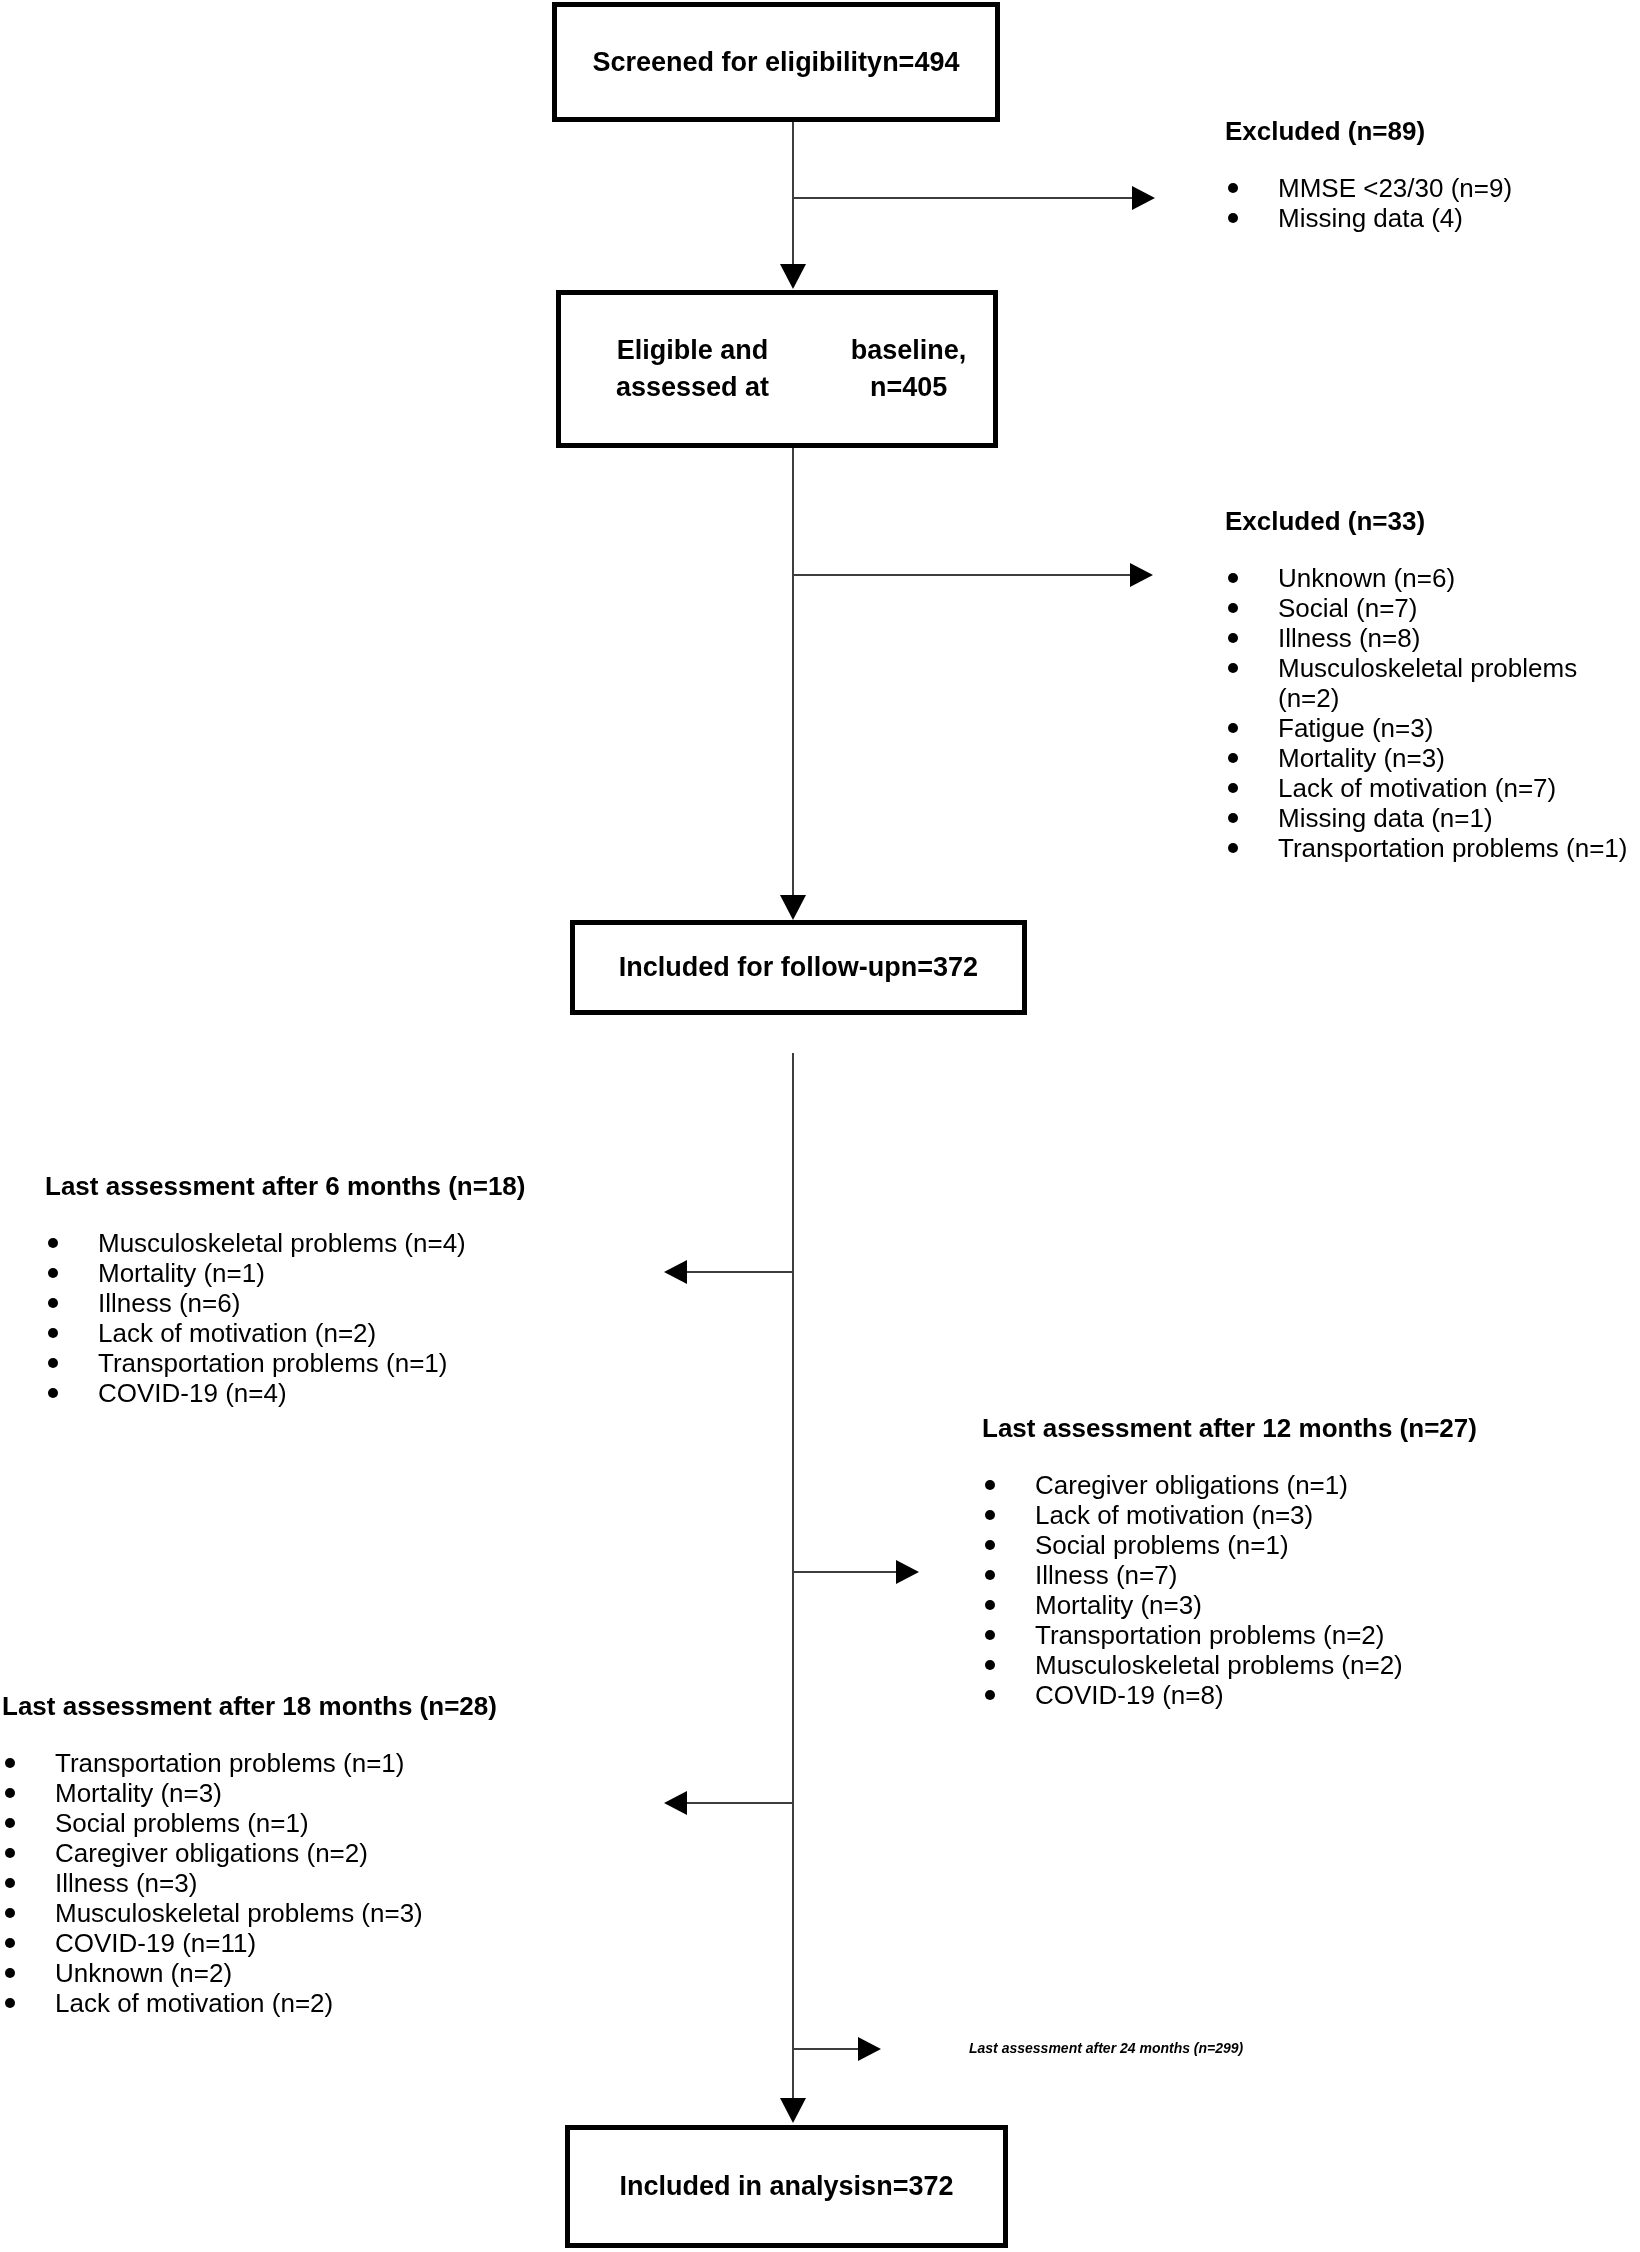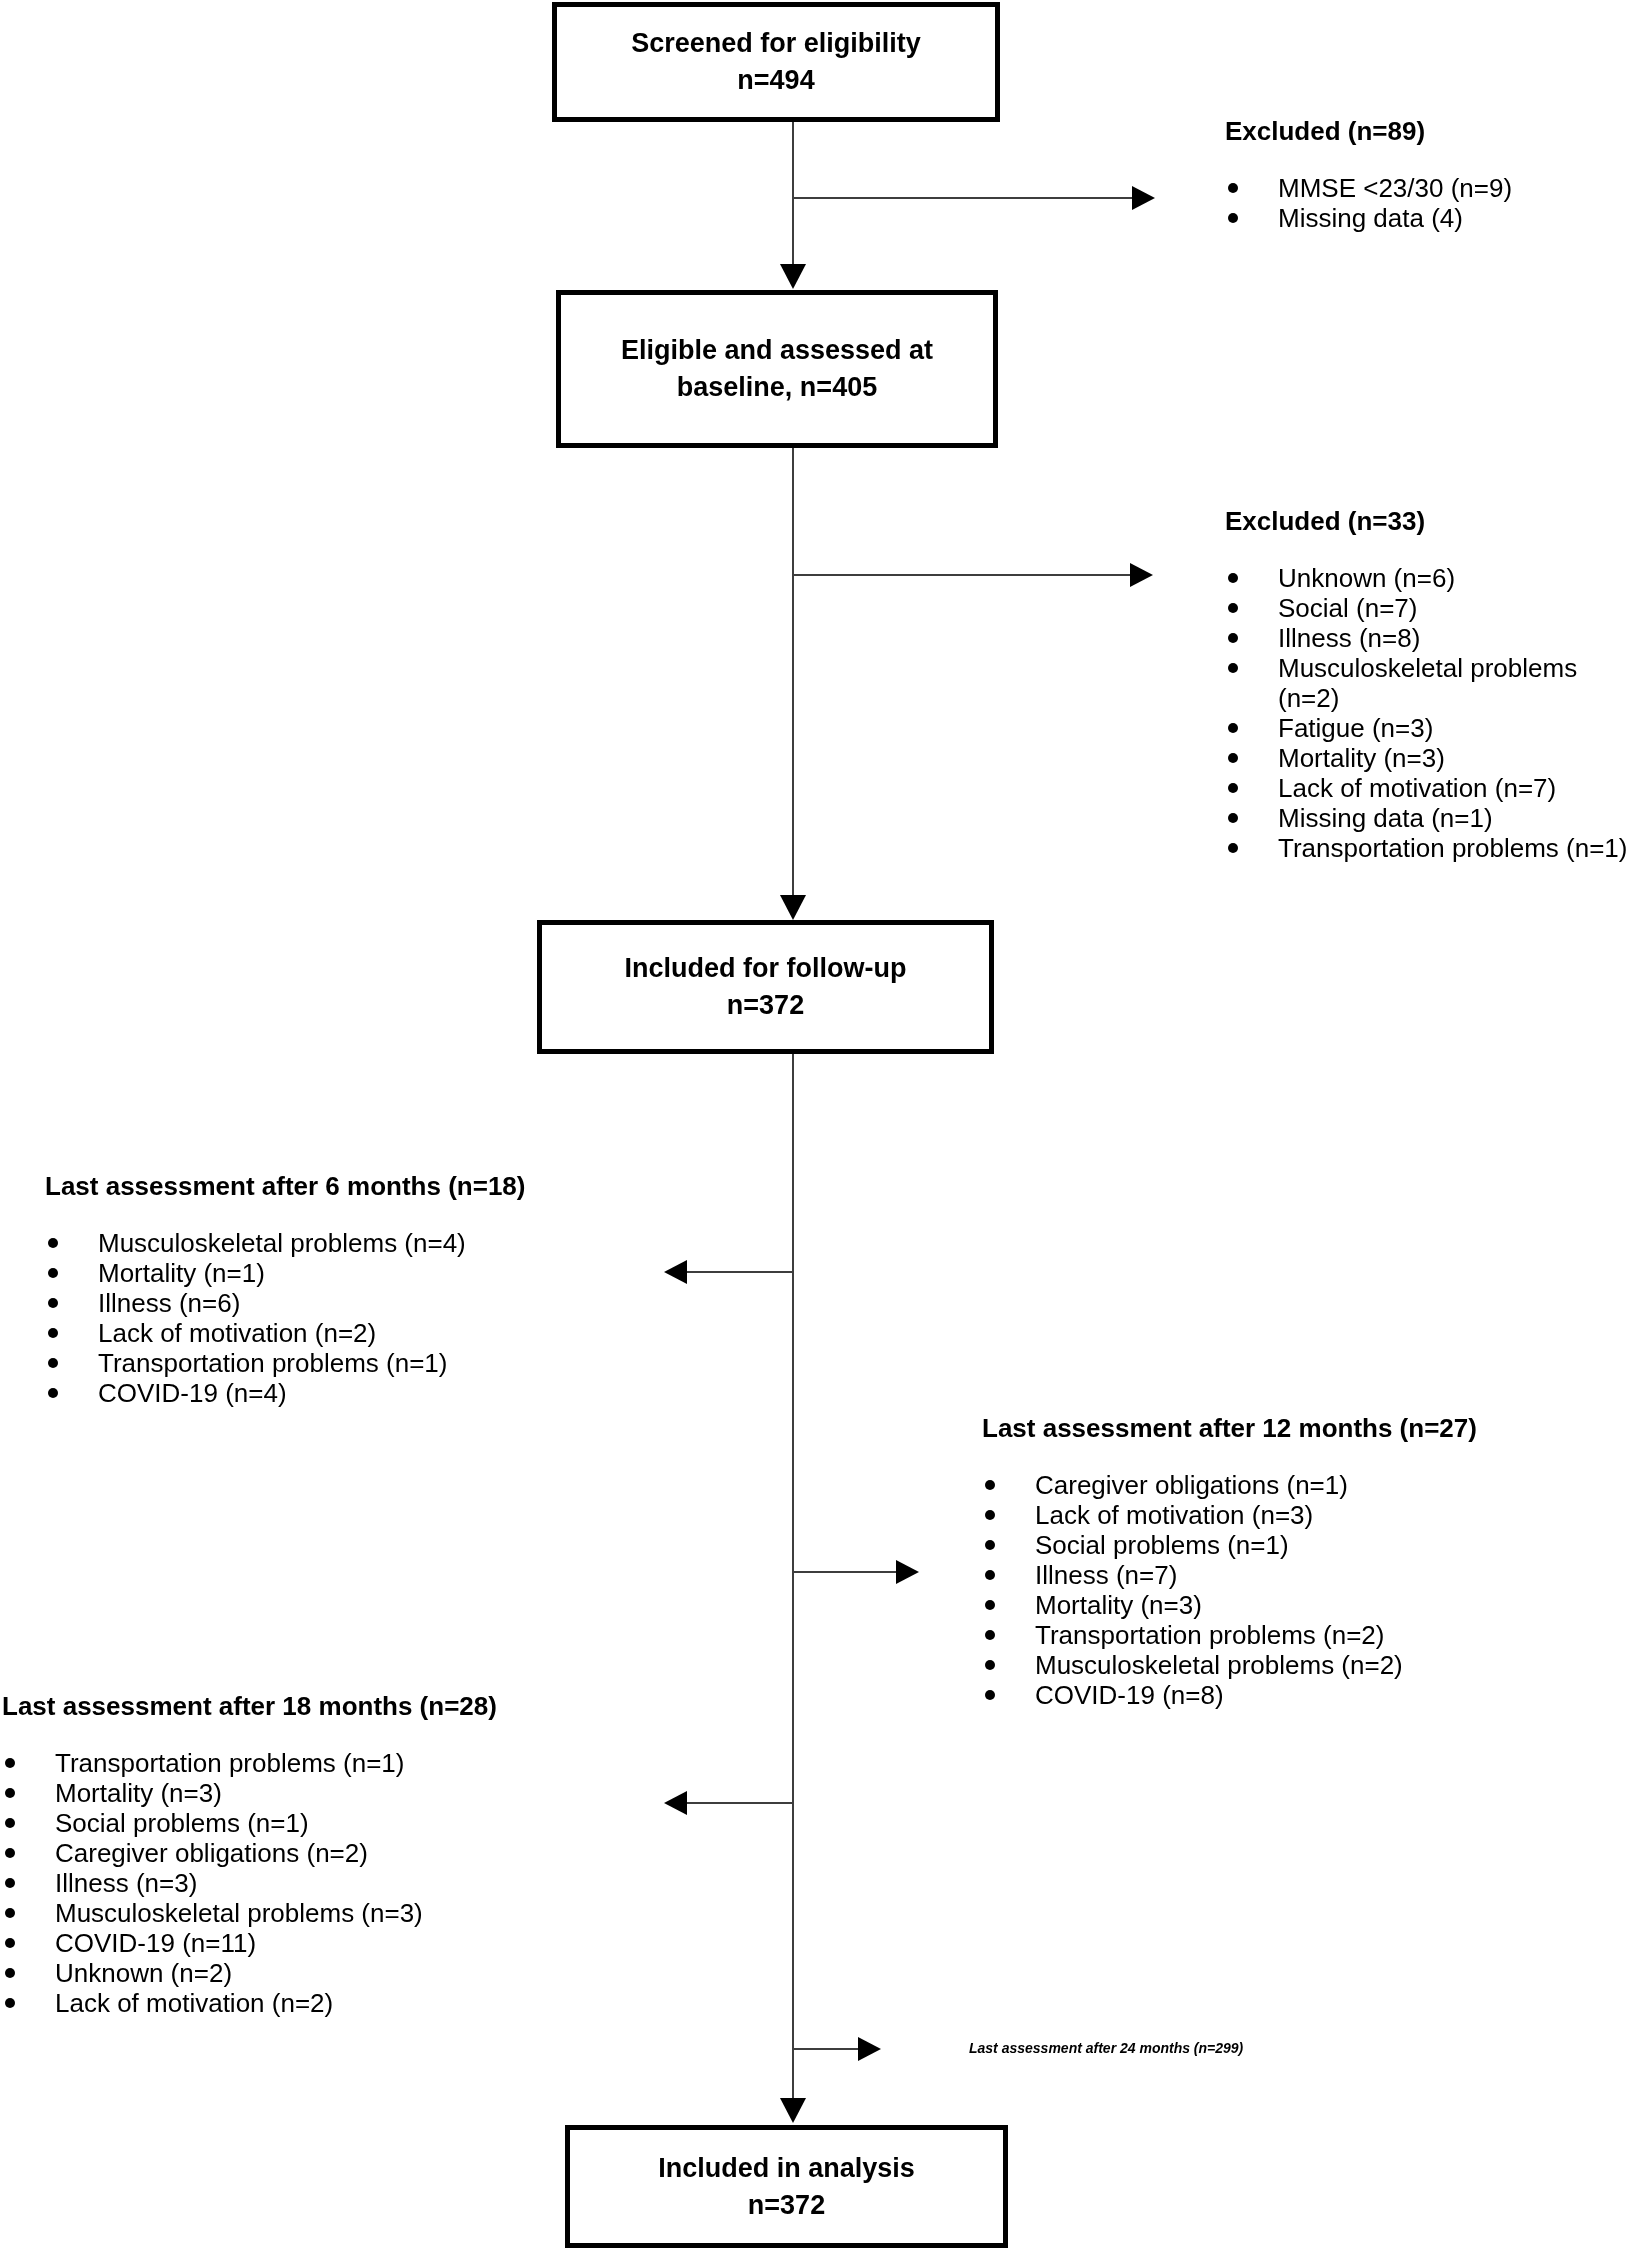--- a/index.html
+++ b/index.html
@@ -14,30 +14,30 @@
     width: 1640px; height: 2252px;
     background: #ffffff;
     overflow: hidden;
   }
 
   
   .flow-box {
     position: absolute;
     background: #ffffff;
     border: 5px solid #000000;
-    display: flex; flex-direction: column;
+    display: flex; flex-direction: row;
     justify-content: center; align-items: center;
     text-align: center;
     font-weight: bold;
     font-size: 27px;
     line-height: 37px;
   }
   #box-screened { left: 552px; top: 2px;    width: 448px; height: 120px; }
   #box-eligible { left: 556px; top: 290px;  width: 442px; height: 158px; }
-  #box-followup { left: 537px; top: 920px;  width: 457px; height: 134px; }
+  #box-followup { left: 570px; top: 920px;  width: 457px; height: 95px; }
   #box-analysis { left: 565px; top: 2125px; width: 443px; height: 123px; }
 
   
   .vline { position: absolute; width: 2px; background: #3d3d3d; }
   .hline { position: absolute; height: 2px; background: #3d3d3d; }
   #spine-1 { left: 792px; top: 122px;  height: 144px; }
   #spine-2 { left: 792px; top: 423px;  height: 475px; }
   #spine-3 { left: 792px; top: 1053px; height: 1047px; }
   #branch-excl-89  { left: 792px; top: 197px;  width: 340px; }
   #branch-excl-33  { left: 792px; top: 574px;  width: 338px; }

